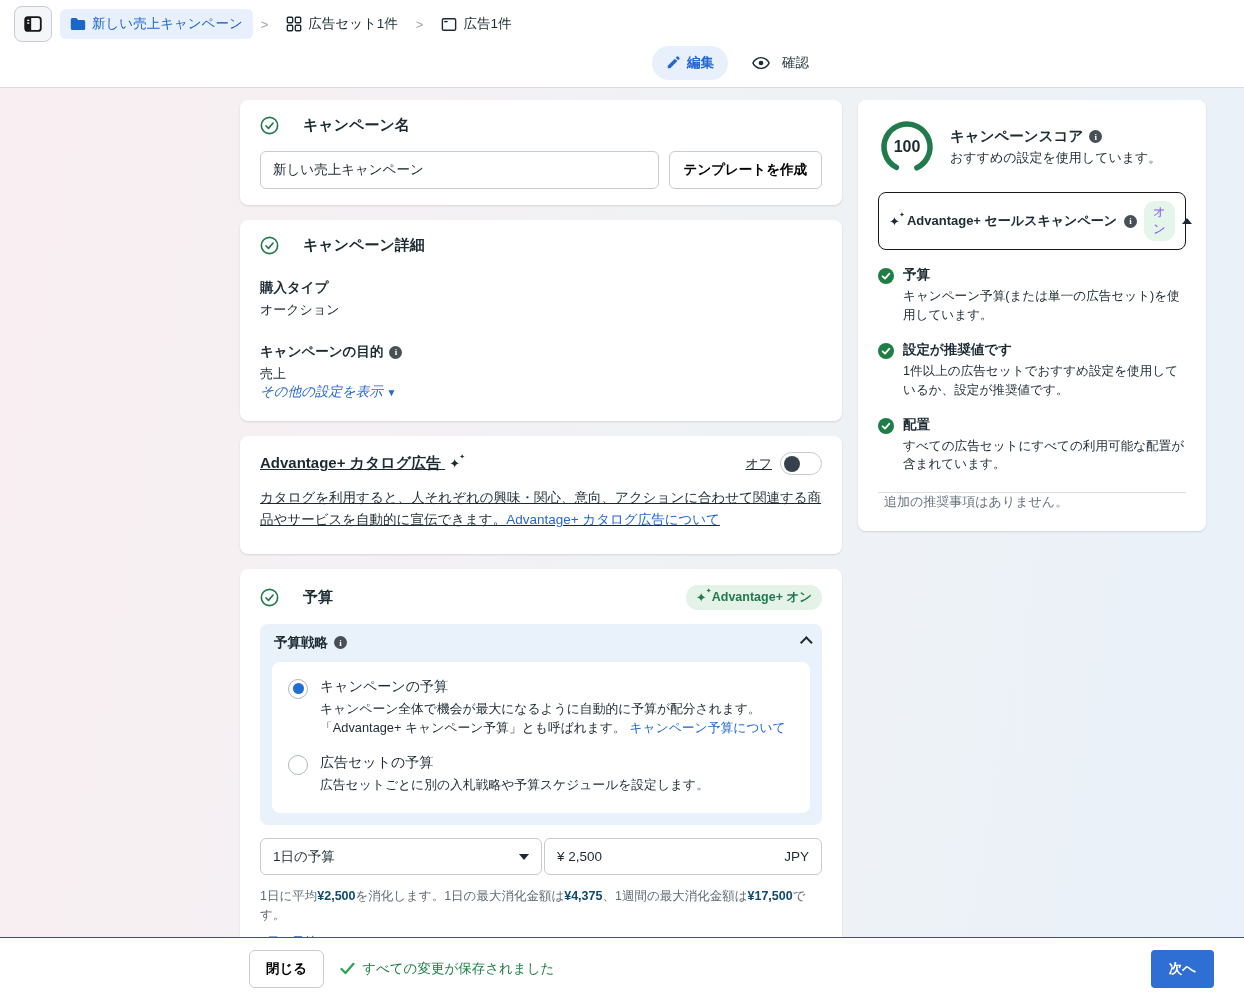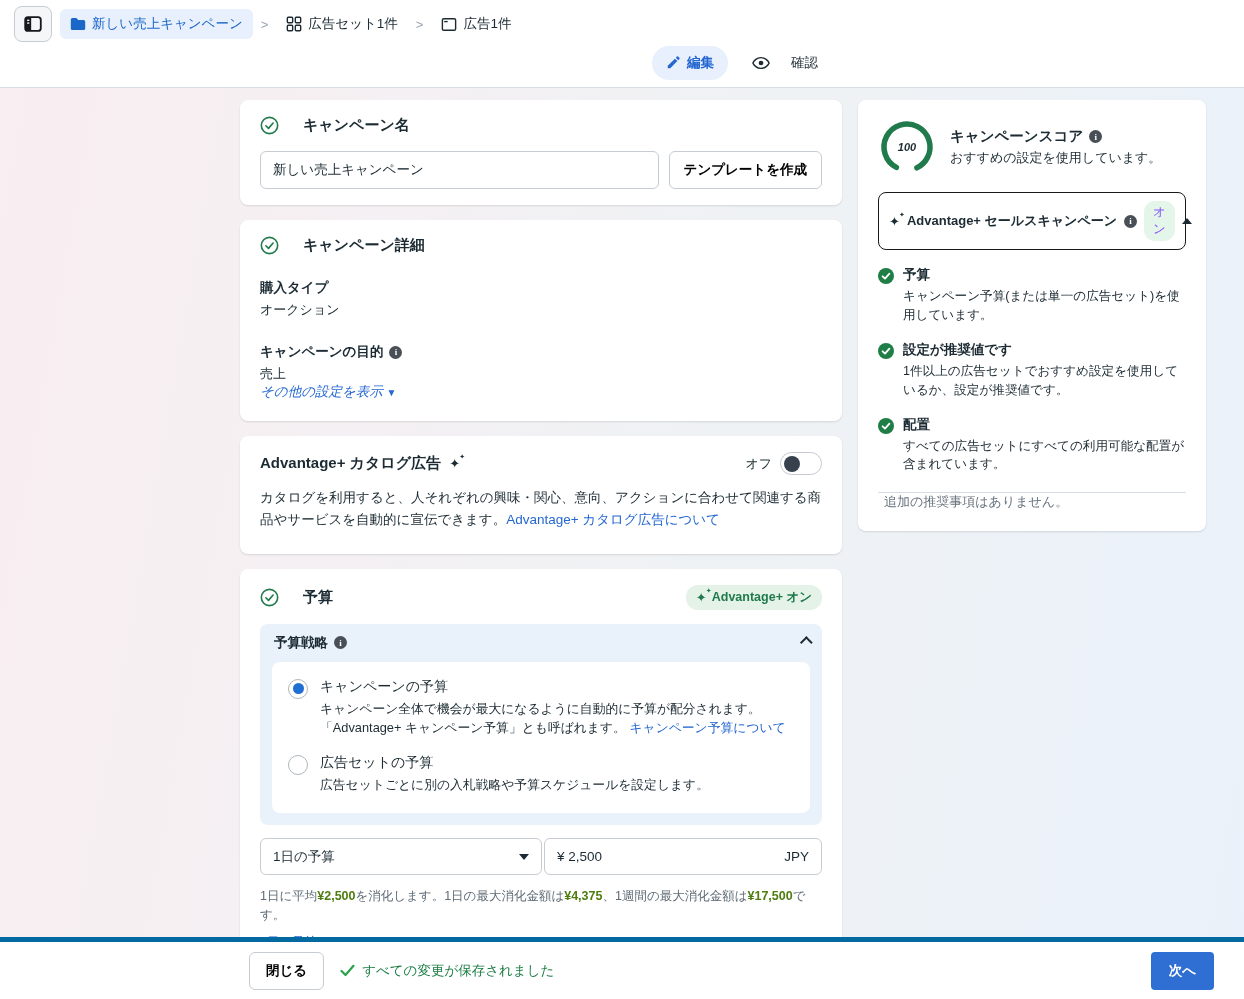--- a/index.html
+++ b/index.html
@@ -14,21 +14,21 @@
             border-bottom:1px solid #d8dde3; z-index:20; }
   .crumb-row { position:absolute; top:6px; left:14px; display:flex; align-items:center; gap:8px; }
   .side-toggle { width:38px; height:36px; border:1px solid #c6ccd2; border-radius:8px; background:#f5f6f7;
                  display:flex; align-items:center; justify-content:center; cursor:pointer; }
   .crumb { display:flex; align-items:center; gap:6px; padding:6px 10px; border-radius:6px; font-size:13.5px; }
   .crumb.active { background:#e7f0fc; color:#1b66c9; }
   .crumb-sep { color:#97a4b0; font-size:13px; }
   .tab-row { position:absolute; top:46px; left:652px; display:flex; align-items:center; gap:18px; }
   .tab-edit { display:flex; align-items:center; gap:7px; background:#e7f0fc; color:#2467d1;
               font-weight:bold; font-size:13.5px; border-radius:17px; padding:8px 14px; cursor:pointer; }
-  .tab-review { display:flex; align-items:center; gap:21px; font-size:13.5px; color:#1c2b33; cursor:pointer; padding:8px 6px; }
+  .tab-review { display:flex; align-items:center; gap:12px; font-size:13.5px; color:#1c2b33; cursor:pointer; padding:8px 6px; }
   
   .main-col { position:absolute; top:100px; left:240px; width:602px; }
   .card { background:#fff; border-radius:8px; box-shadow:0 1px 2px rgba(0,0,0,.12); padding:16px 20px; margin-bottom:15px; }
   .card-title-row { display:flex; align-items:center; gap:24px; }
   .card-title { font-size:15px; font-weight:bold; }
   .section-label { font-weight:bold; font-size:13.5px; display:flex; align-items:center; gap:6px; }
   .value-line { margin-top:4px; font-size:13px; }
   a.link { color:#2467d1; text-decoration:none; cursor:pointer; }
   .info-i { display:inline-flex; width:13px; height:13px; border-radius:50%; background:#4b5archive3f; background:#484f56;
             color:#fff; font-size:9px; font-weight:bold; align-items:center; justify-content:center;
@@ -63,47 +63,47 @@
   .radio-desc { font-size:12.8px; line-height:1.55; margin-top:3px; color:#1c2b33; }
   .amount-row { display:flex; gap:2px; margin-top:13px; }
   .select-box { width:282px; height:37px; border:1px solid #c6ccd2; border-radius:6px; display:flex;
                 align-items:center; padding:0 12px; font-size:13.5px; cursor:pointer; background:#fff; }
   .caret-down { width:0; height:0; border-left:5px solid transparent; border-right:5px solid transparent;
                 border-top:6px solid #1c2b33; margin-left:auto; }
   .amount-box { flex:1; height:37px; border:1px solid #c6ccd2; border-radius:6px; display:flex;
                 align-items:center; padding:0 12px; font-size:13.5px; background:#fff; }
   .currency { margin-left:auto; color:#1c2b33; }
   .budget-note { margin-top:12px; font-size:12.5px; color:#5f6b76; line-height:1.5; }
-  .budget-note b { color:#4d7c0f; }
+  .budget-note b { color:#0c4a6e; }
   .note-link { display:block; margin-top:9px; font-size:12.5px; }
   .bid-block { margin-top:22px; }
   
   .score-panel { position:absolute; top:100px; left:858px; width:348px; background:#fff;
                  border-radius:8px; box-shadow:0 1px 2px rgba(0,0,0,.12); padding:18px 20px 20px 20px; }
   .score-head { display:flex; gap:14px; align-items:center; }
   .gauge { position:relative; width:58px; height:58px; flex:0 0 auto; }
   .gauge .num { position:absolute; inset:0; display:flex; align-items:center; justify-content:center;
-                font-size:11px; font-weight:bold;font-style:italic; }
+                font-size:16px; font-weight:bold; }
   .score-title { font-size:14.5px; font-weight:bold; display:flex; align-items:center; gap:6px; }
   .score-sub { font-size:13px; margin-top:3px; }
   .adv-row { display:flex; align-items:center; gap:7px; border:1.5px solid #16191c; border-radius:8px;
              padding:8px 10px; margin-top:16px; cursor:pointer; }
   .adv-row-label { font-weight:bold; font-size:13px; white-space:nowrap; }
   .on-pill { background:#e4f5e9; color:#8b5cf6; font-size:12.5px; border-radius:11px; padding:3px 9px; margin-left:auto; }
   .tri-up { width:0; height:0; border-left:5px solid transparent; border-right:5px solid transparent;
             border-bottom:6px solid #1c2b33; }
   .check-item { display:flex; gap:9px; margin-top:16px; }
   .check-item .txt { font-size:13px; }
   .check-label { font-weight:bold; font-size:13.5px; }
   .check-desc { font-size:12.6px; line-height:1.5; margin-top:3px; }
   .panel-divider { height:1px; background:#d8dde3; margin:18px 0 0 0; }
   .no-more { color:#67727c; font-size:13px; padding-left:6px; }
   
   .footer { position:absolute; left:0; bottom:0; width:100%; height:62px; background:#fff;
-            border-top:5px solid #0369a1; z-index:30; display:flex; align-items:center; }
+            border-top:1px solid #0369a1; z-index:30; display:flex; align-items:center; }
   .close-btn { margin-left:249px; border:1px solid #c6ccd2; background:#fff; border-radius:6px;
                padding:9px 16px; font-size:13.5px; font-weight:bold; font-family:inherit; cursor:pointer; }
   .saved-wrap { display:flex; align-items:center; gap:7px; margin-left:16px; color:#1d7d45; font-size:13.5px; }
   .next-btn { margin-left:auto; margin-right:30px; background:#2f6fd3; color:#fff; border:none; border-radius:4px;
               padding:10px 18px; font-size:13.5px; font-weight:bold; font-family:inherit; cursor:pointer; }
   .sparkle { position:relative; display:inline-block; font-size:13px; line-height:1; }
   .sparkle .s2 { position:absolute; top:-4px; right:-5px; font-size:7px; }
   svg { display:block; }
 </style>
 </head>
@@ -215,21 +215,21 @@
       <div class="value-line">売上</div>
     </div>
     <div style="margin-top:0;font-style:italic;">
       <a class="link" style="font-size:13.5px;">
         <span>その他の設定を表示</span>
         <span style="font-size:10px;">▼</span>
       </a>
     </div>
   </div>
 
-  <div class="card" style="padding-bottom:22px;">
+  <div class="card" style="padding-bottom:22px;text-decoration:underline;">
     <div class="catalog-head">
       <span class="card-title">
         <span>Advantage+ カタログ広告</span>
         <span class="sparkle" style="margin-left:4px;">✦<span class="s2">✦</span></span>
       </span>
       <div class="toggle-wrap">
         <span>オフ</span>
         <div class="toggle">
             <div class="knob"></div>
           </div>

